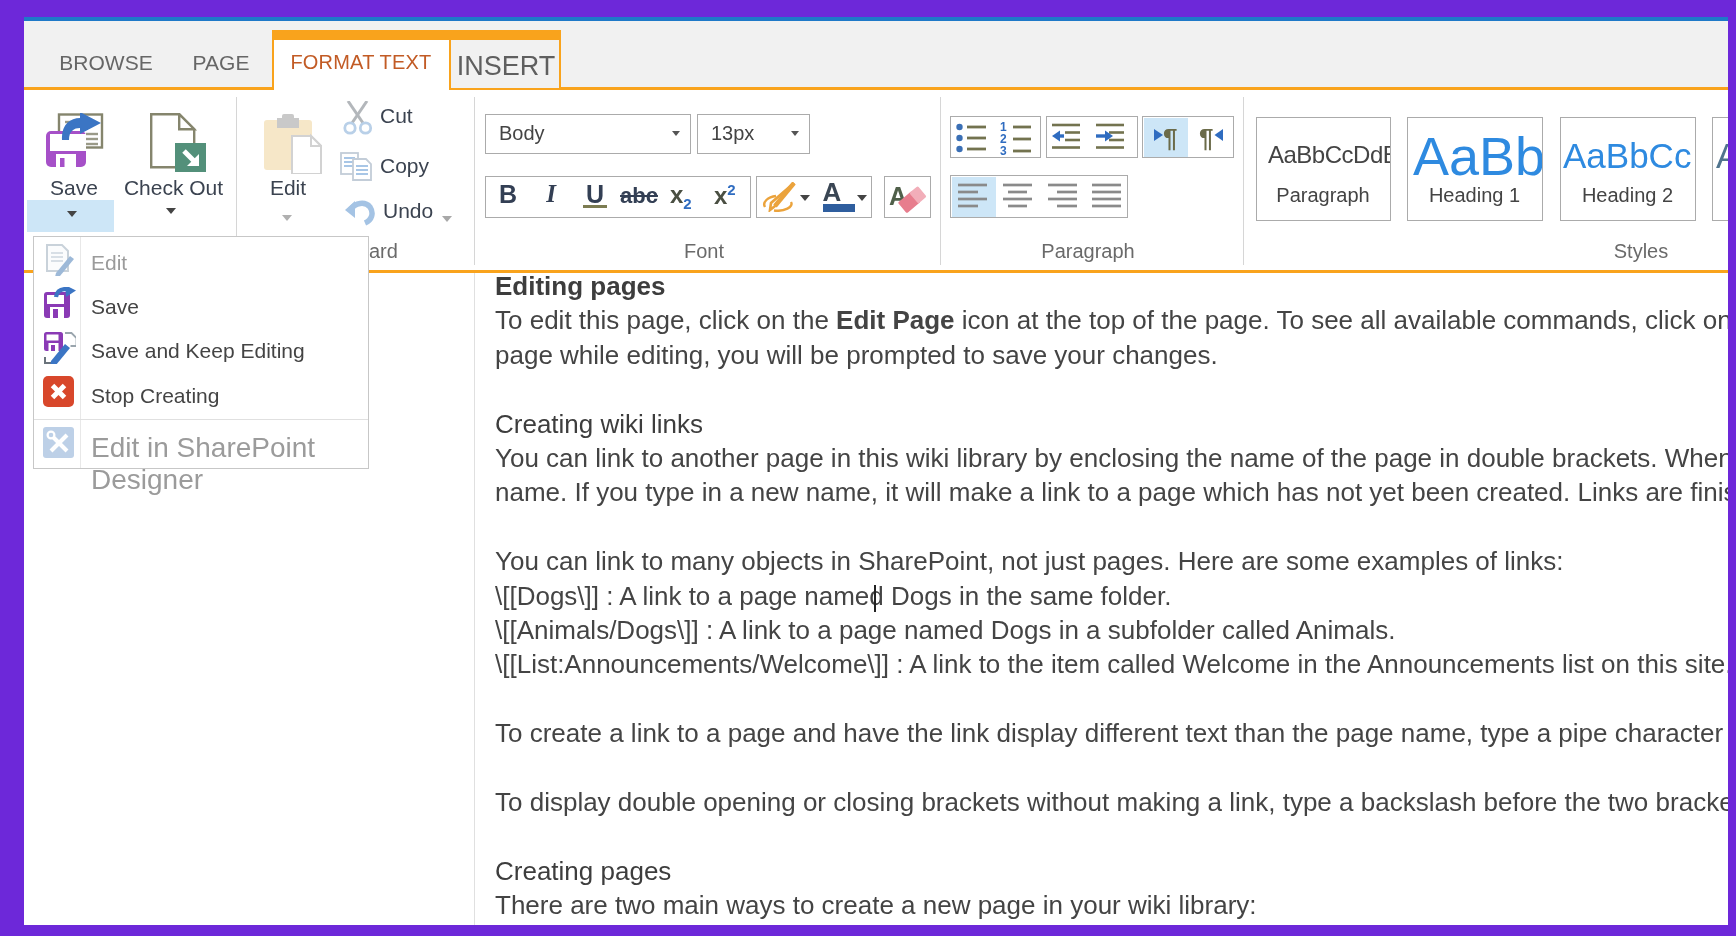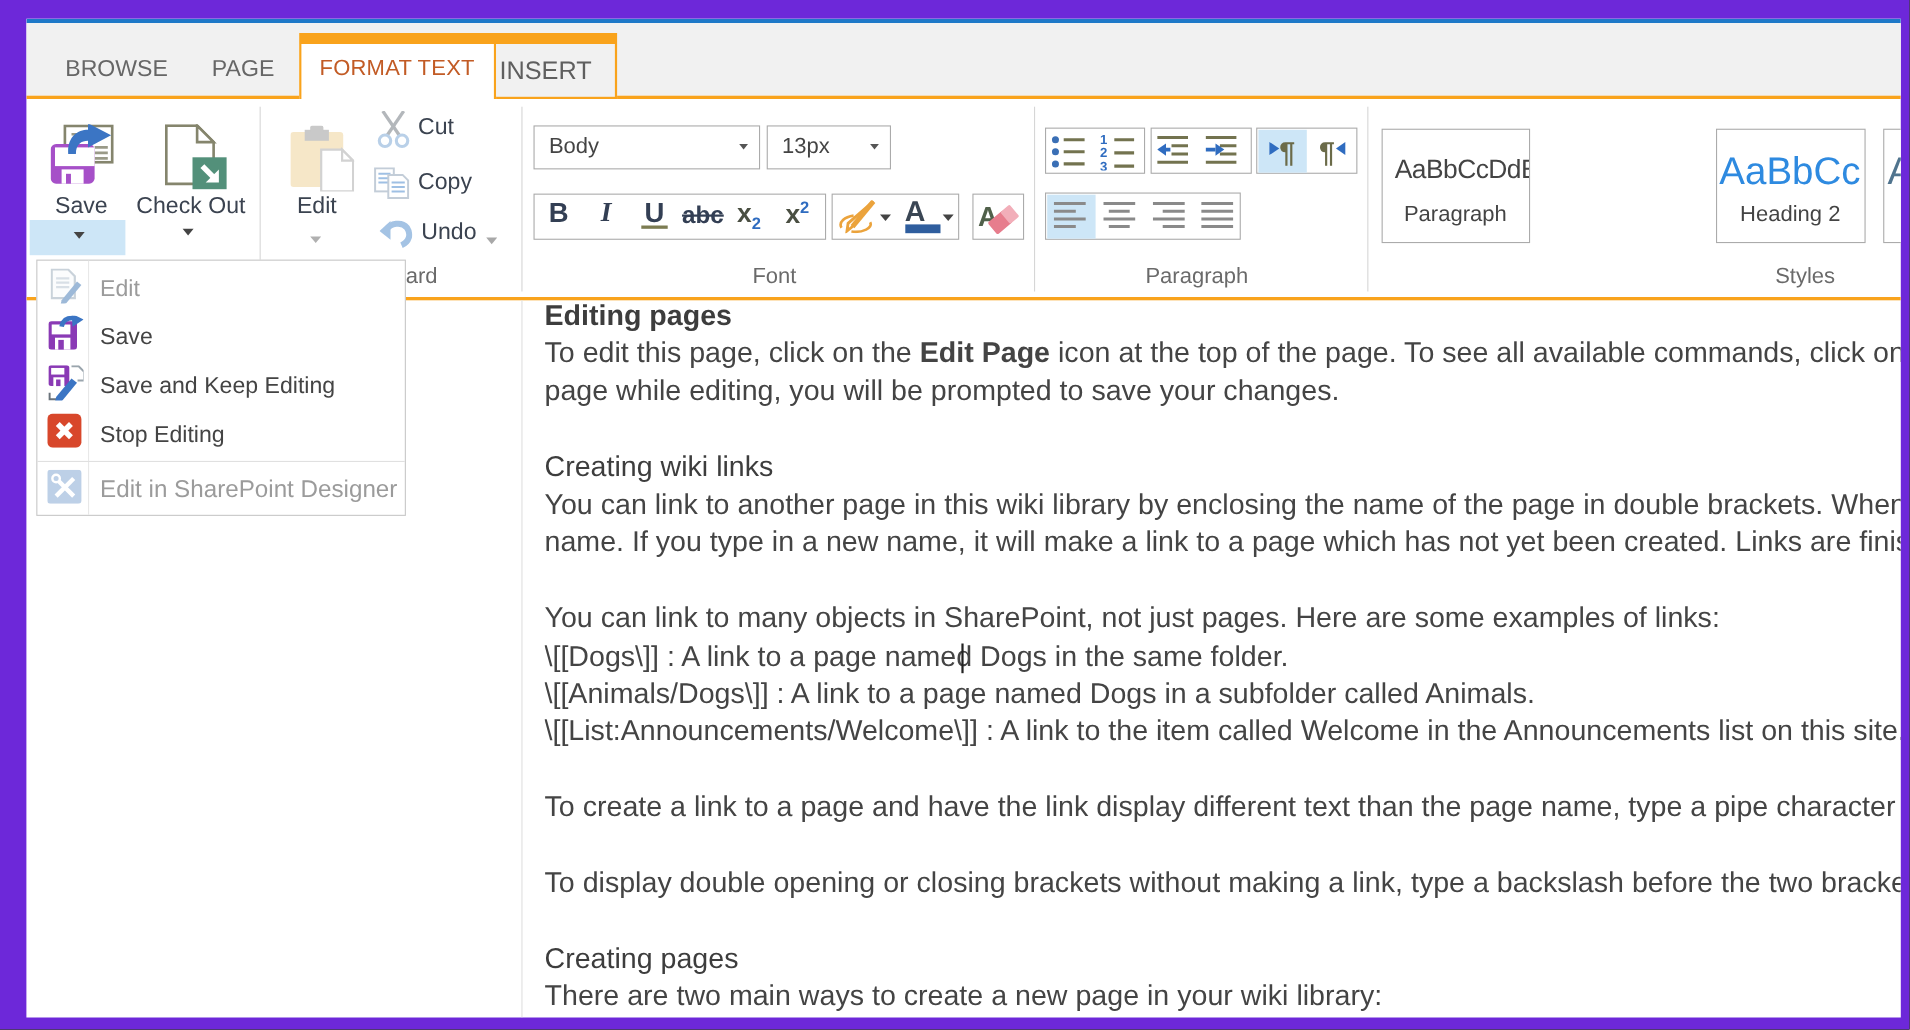--- a/index.html
+++ b/index.html
@@ -21,21 +21,21 @@
 
   <div class="abs" style="left:0;top:4px;width:1704px;height:66px;background:#f1f1f1"></div>
   <div class="abs" style="left:0;top:70px;width:248px;height:2.5px;background:#f9a31c"></div>
   <div class="abs" style="left:426px;top:70px;width:1278px;height:2.5px;background:#f9a31c"></div>
   <div class="abs" style="left:16px;top:34px;width:132px;text-align:center;font-size:21px;color:#666">BROWSE</div>
   <div class="abs" style="left:131px;top:34px;width:132px;text-align:center;font-size:21px;color:#666">PAGE</div>
   <div class="abs" style="left:248px;top:13px;width:289px;height:9.5px;background:#f9a31c"></div>
   <div class="abs" style="left:248px;top:22.5px;width:178.5px;height:50.5px;background:#fff;border-left:2.5px solid #f9a31c;border-right:2.5px solid #f9a31c"></div>
   <div class="abs" style="left:248px;top:34px;width:178px;text-align:center;font-size:20px;letter-spacing:0.2px;color:#c25b25">FORMAT TEXT</div>
   <div class="abs" style="left:426.5px;top:22.5px;width:110.5px;height:50px;background:#f1f1f1;border-right:2.5px solid #f9a31c;border-bottom:2.5px solid #f9a31c"></div>
-  <div class="abs" style="left:417px;top:34px;width:110px;text-align:center;font-size:23px;color:#5f5f5f">INSERT</div>
+  <div class="abs" style="left:427px;top:34px;width:110px;text-align:center;font-size:27px;color:#5f5f5f">INSERT</div>
 
   <div class="abs" style="left:0;top:253px;width:1704px;height:2.5px;background:#f9a31c"></div>
   <div class="sep" style="left:211.5px;top:80px;height:168px"></div>
   <div class="sep" style="left:450px;top:80px;height:168px"></div>
   <div class="sep" style="left:916px;top:80px;height:168px"></div>
   <div class="sep" style="left:1219px;top:80px;height:168px"></div>
 
   <div id="icoSave" class="abs" style="left:22px;top:96px;width:58px;height:60px"><svg width="58" height="60" viewBox="0 0 58 60">
           <rect x="13" y="1.5" width="43" height="33" fill="#fff" stroke="#85856d" stroke-width="2.4"></rect>
           <line x1="19" y1="9" x2="28" y2="9" stroke="#9a9a88" stroke-width="2.4"></line>
@@ -200,20 +200,24 @@
           <line x1="0" y1="9" x2="29" y2="9" stroke="#8a8a8a" stroke-width="2.7"></line>
           <line x1="0" y1="16" x2="29" y2="16" stroke="#8a8a8a" stroke-width="2.7"></line>
           <line x1="0" y1="23" x2="29" y2="23" stroke="#8a8a8a" stroke-width="2.7"></line>
         </svg></div>
   <div class="grplbl" style="left:944px;top:223px;width:240px">Paragraph</div>
 
   <div class="btnbox" style="left:1232px;top:100px;width:135px;height:104px;overflow:hidden">
     <div style="position:absolute;left:11px;top:23px;font-size:24px;letter-spacing:-0.5px;color:#444;white-space:nowrap">AaBbCcDdEe</div>
     <div style="position:absolute;left:0;top:66px;width:132px;text-align:center;font-size:20px;color:#444">Paragraph</div>
   </div>
+  <div class="btnbox" style="left:1383px;top:100px;width:136px;height:104px;overflow:hidden">
+    <div style="position:absolute;left:5px;top:7px;font-size:54px;color:#2e8ae0;white-space:nowrap">AaBb</div>
+    <div style="position:absolute;left:0;top:66px;width:133px;text-align:center;font-size:20px;color:#444">Heading 1</div>
+  </div>
   <div class="btnbox" style="left:1536px;top:100px;width:136px;height:104px;overflow:hidden">
     <div style="position:absolute;left:2px;top:18px;font-size:35px;color:#2e8ae0;white-space:nowrap">AaBbCc</div>
     <div style="position:absolute;left:0;top:66px;width:133px;text-align:center;font-size:20px;color:#444">Heading 2</div>
   </div>
   <div class="btnbox" style="left:1688px;top:100px;width:136px;height:104px;overflow:hidden">
     <div style="position:absolute;left:3px;top:18px;font-size:35px;color:#50748e;white-space:nowrap">AaBbCc</div>
   </div>
   <div class="grplbl" style="left:1497px;top:223px;width:240px">Styles</div>
 
   <div class="abs" style="left:450px;top:255.5px;width:1px;height:652.5px;background:#e0e0e0"></div>
@@ -268,23 +272,23 @@
             <path d="M21,1 h6.5 l5,5 v8 h-6" fill="#fff" stroke="#9aa5ad" stroke-width="1.8"></path>
             <path d="M1,25 v6 h6" fill="none" stroke="#6a737b" stroke-width="2"></path>
             <path d="M7,29 l14,-17 5,4 -14,17 -6,1 z" fill="#3b75c4"></path>
           </svg></div>
     <div class="abs" style="left:57px;top:102px;font-size:21px;color:#444">Save and Keep Editing</div>
     <div id="icoMStop" class="abs" style="left:9px;top:139px;width:32px;height:31px"><svg width="32" height="31" viewBox="0 0 32 31">
             <rect x="0" y="0" width="31" height="31" rx="5" fill="#d8472b"></rect>
             <line x1="9.5" y1="9.5" x2="21.5" y2="21.5" stroke="#fff" stroke-width="5"></line>
             <line x1="21.5" y1="9.5" x2="9.5" y2="21.5" stroke="#fff" stroke-width="5"></line>
           </svg></div>
-    <div class="abs" style="left:57px;top:146.5px;font-size:21px;color:#444">Stop Editing</div>
+    <div class="abs" style="left:57px;top:146.5px;font-size:21px;color:#444">Stop Creating</div>
     <div id="icoMSpd" class="abs" style="left:9px;top:190px;width:33px;height:31px"><svg width="33" height="31" viewBox="0 0 33 31">
             <rect x="0" y="0" width="31" height="31" rx="3" fill="#bdd0e7"></rect>
             <line x1="8" y1="8" x2="24" y2="24" stroke="#fff" stroke-width="4"></line>
             <line x1="24" y1="8" x2="8" y2="24" stroke="#fff" stroke-width="4"></line>
             <circle cx="8" cy="8" r="3.4" fill="#bdd0e7" stroke="#fff" stroke-width="2.2"></circle>
           </svg></div>
-    <div class="abs" style="left:57px;top:195px;font-size:22px;color:#9b9b9b">Edit in SharePoint Designer</div>
+    <div class="abs" style="left:57px;top:195px;font-size:28px;color:#9b9b9b">Edit in SharePoint Designer</div>
   </div>
 </div>
 </div>
 
 </body></html>

